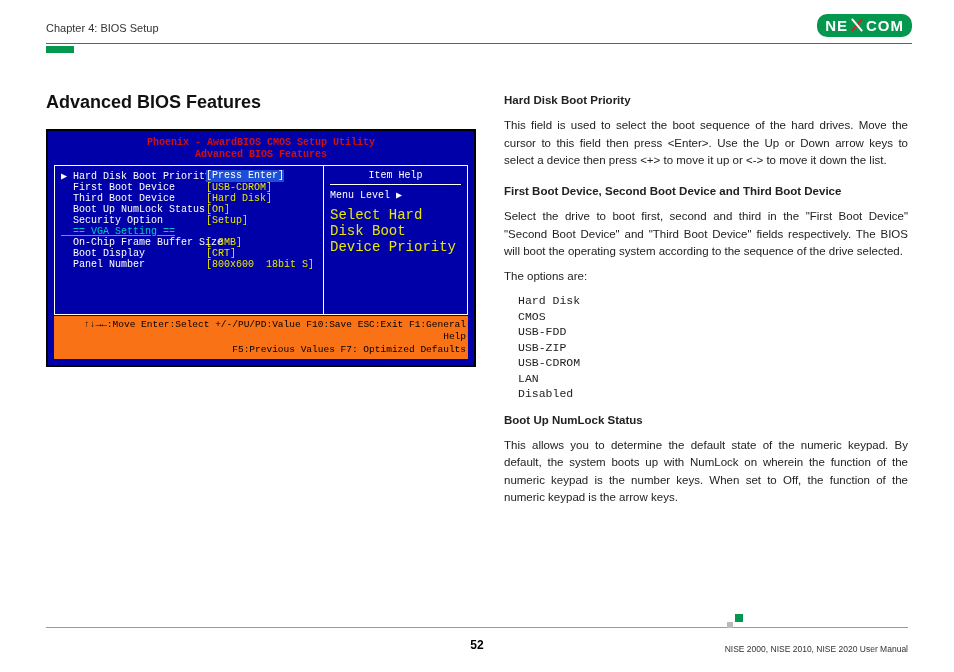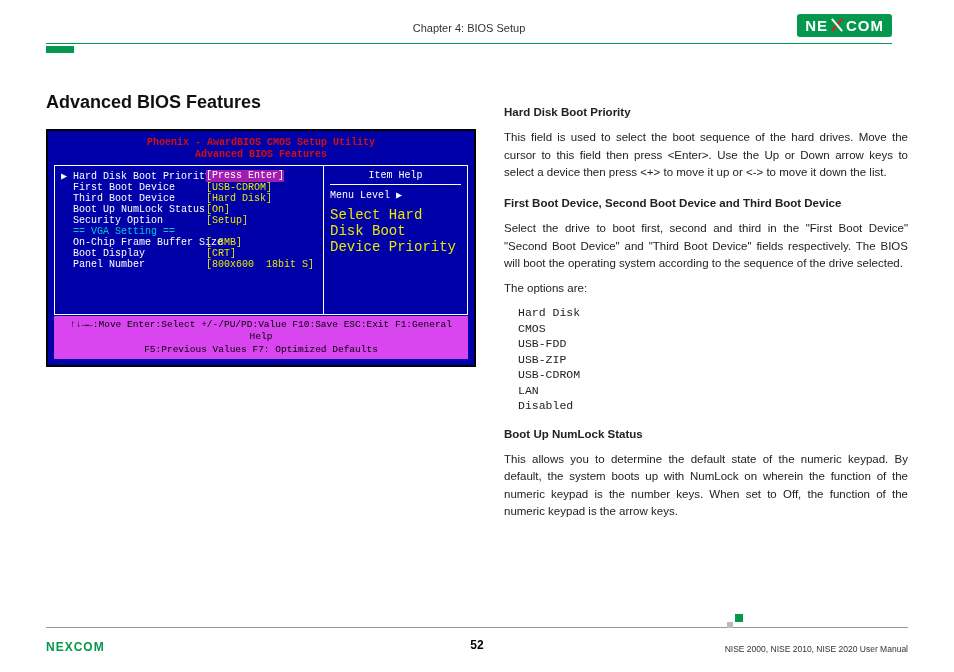--- a/index.html
+++ b/index.html
@@ -8,35 +8,34 @@
     background: #fff;
     width: 954px;
     height: 672px;
     position: relative;
     color: #222;
   }
   .header {
     position: absolute;
     top: 18px;
     left: 46px;
-    right: 62px;
+    right: 42px;
     height: 26px;
     border-bottom: 1.5px solid #04984e;
-    text-align: center;
   }
   .chapter-title { font-size: 11px; color: #333; }
   .logo-top {
     position: absolute; right: 0; top: -5px;
     display: flex; align-items: center;
     height: 24px;
   }
   .logo-box {
     background: #04984e; color: #fff; font-weight: bold;
     font-size: 15px; letter-spacing: 1px; padding: 3px 8px;
-    border-radius: 3px; display: inline-flex; align-items: center; gap: 1px;
+    border-radius: 10px; display: inline-flex; align-items: center; gap: 1px;
   }
   .logo-x {
     display:inline-block; width:14px; height:14px; position:relative; margin:0 1px;
   }
   .logo-x::before, .logo-x::after {
     content:""; position:absolute; left:6px; top:-1px; width:2px; height:16px; background:#fff;
   }
   .logo-x::before { transform: rotate(40deg); background:#e02020; }
   .logo-x::after  { transform: rotate(-40deg); }
   .small-bar {
@@ -69,26 +68,26 @@
   }
   .bios-row { display:flex; white-space:pre; color:#e8e800; }
   .bios-row .label { color:#fff; width:145px; }
   .bios-row.sel .label { color:#d01010; }
   .bios-row.sel .val { color:#fff; }
   .bios-row .val { color:#e8e800; }
   .menu-level { color:#fff; margin-bottom:6px; }
   .help-text { color:#e8e800; font-size:14px; }
   .bios-footer {
     position:absolute; left:6px; right:6px; bottom:6px;
-    background:#d946ef; color:#000; font-size:9.5px; text-align:center;
+    background:#f97316; color:#000; font-size:9.5px; text-align:right;
     padding:3px 2px; line-height:1.3;
   }
-  .vga-hdr { color:#00c8c8; }
+  .vga-hdr { color:#00c8c8;text-decoration:underline; }
 
-  .section-head { font-weight:bold; margin-top:12px; margin-bottom:8px; font-size:11.5px; }
+  .section-head { font-weight:bold; margin-top:0; margin-bottom:8px; font-size:11.5px; }
   .section-head.spaced { margin-top:14px; }
   .right-col p { margin-bottom:8px; text-align:justify; }
   .options-list { font-family:"Courier New", monospace; margin:4px 0 10px 14px; line-height:1.35; }
 
   .footer {
     position:absolute; left:46px; right:46px; bottom:18px;
     border-top:1px solid #999; padding-top:4px;
     display:flex; justify-content:space-between; align-items:flex-end;
     font-size:8.5px; color:#333;
   }
@@ -128,21 +127,21 @@
 
 <div class="columns">
   <div class="left-col">
     <div class="page-title">Advanced BIOS Features</div>
 
     <div class="bios-window">
       <div class="bios-title">Phoenix - AwardBIOS CMOS Setup Utility</div>
       <div class="bios-title">Advanced BIOS Features</div>
       <div class="bios-grid">
         <div class="bios-left" id="bios-rows">
-            <div class="bios-row sel"><span class="label" style="color: rgb(255, 255, 255);">▶ Hard Disk Boot Priority</span><span class="val" style="background: #a21caf; color: rgb(255, 255, 255);">[Press Enter]</span></div>
+            <div class="bios-row sel"><span class="label" style="color: rgb(255, 255, 255);">▶ Hard Disk Boot Priority</span><span class="val" style="background: #1d4ed8; color: rgb(255, 255, 255);">[Press Enter]</span></div>
             <div class="bios-row"><span class="label">  First Boot Device</span><span class="val">[USB-CDROM]</span></div>
             <div class="bios-row"><span class="label">  Third Boot Device</span><span class="val">[Hard Disk]</span></div>
             <div class="bios-row"><span class="label">  Boot Up NumLock Status</span><span class="val">[On]</span></div>
             <div class="bios-row"><span class="label">  Security Option</span><span class="val">[Setup]</span></div>
             <div class="bios-row"><span class="label vga-hdr" style="color: rgb(0, 200, 200);">  == VGA Setting ==</span><span class="val"></span></div>
             <div class="bios-row"><span class="label">  On-Chip Frame Buffer Size</span><span class="val">[ 8MB]</span></div>
             <div class="bios-row"><span class="label">  Boot Display</span><span class="val">[CRT]</span></div>
             <div class="bios-row"><span class="label">  Panel Number</span><span class="val">[800x600  18bit S]</span></div>
           </div>
         <div class="bios-right">
@@ -175,20 +174,19 @@
         <div>Disabled</div>
       </div>
 
     <div class="section-head">Boot Up NumLock Status</div>
     <p>This allows you to determine the default state of the numeric keypad. By default, the system boots up with NumLock on wherein the function of the numeric keypad is the number keys. When set to Off, the function of the numeric keypad is the arrow keys.</p>
   </div>
 </div>
 
 <div class="footer">
   <div class="footer-left-block">
-    <span class="footer-logo">NEXCOM</span>
   </div>
   <span class="page-num">52</span>
   <div class="footer-right-block">
     <div class="footer-right-deco"></div>
     <span>NISE 2000, NISE 2010, NISE 2020 User Manual</span>
   </div>
 </div>
 
 </body></html>

